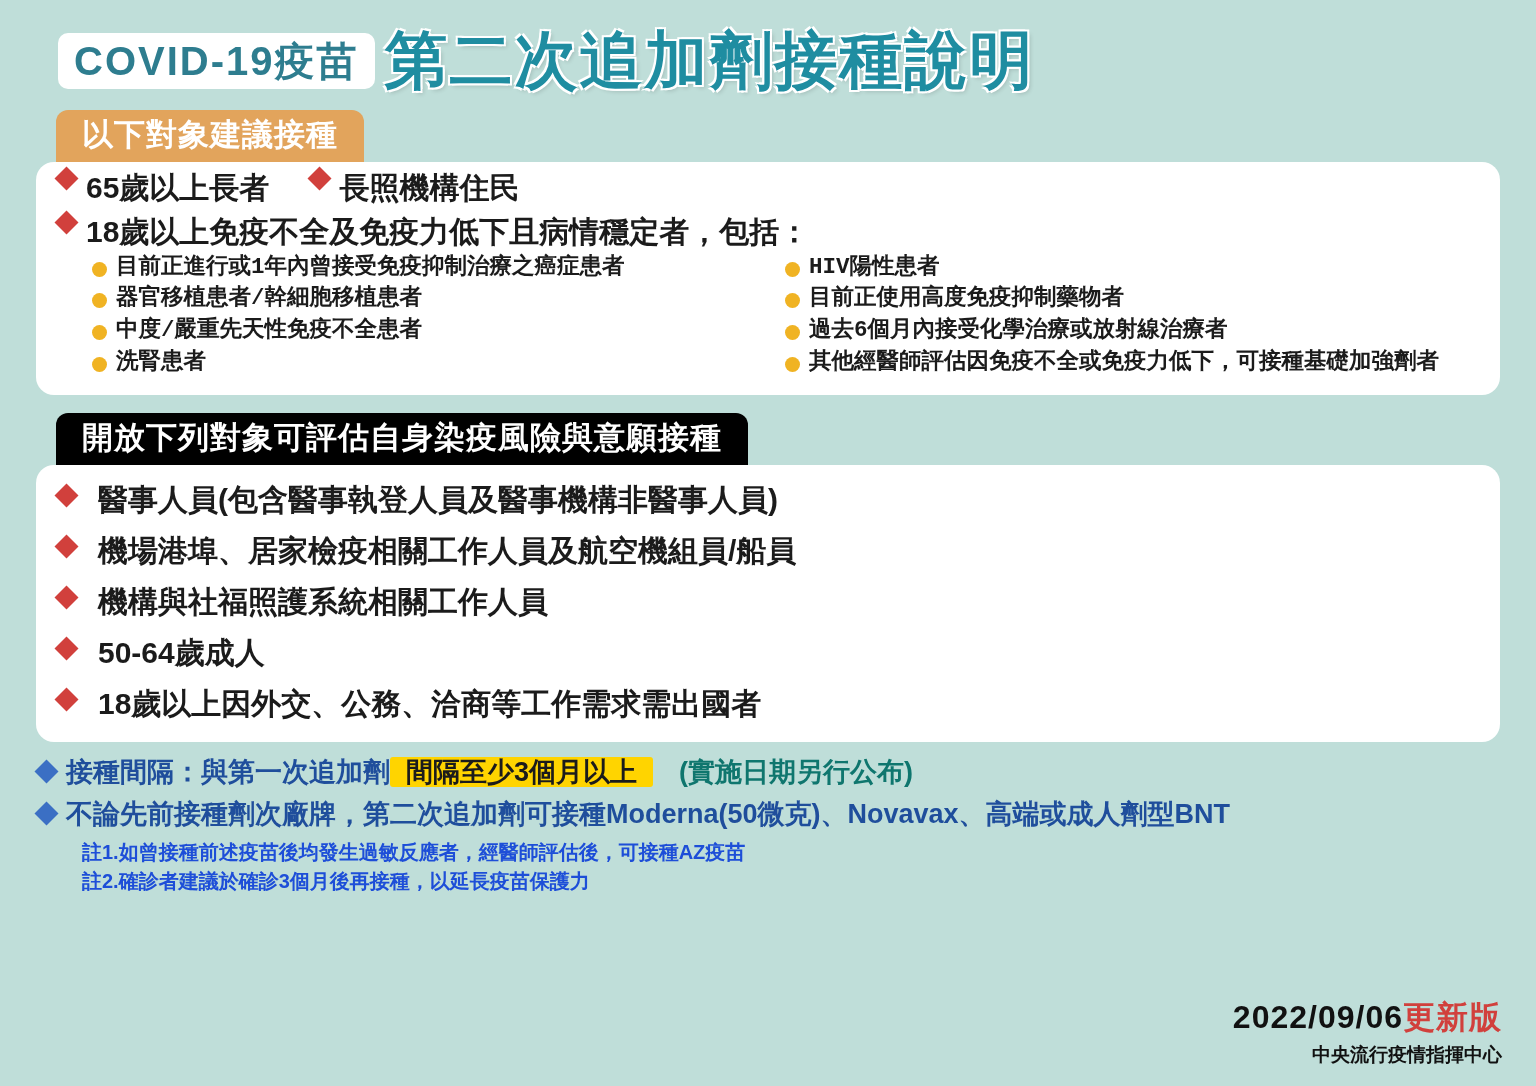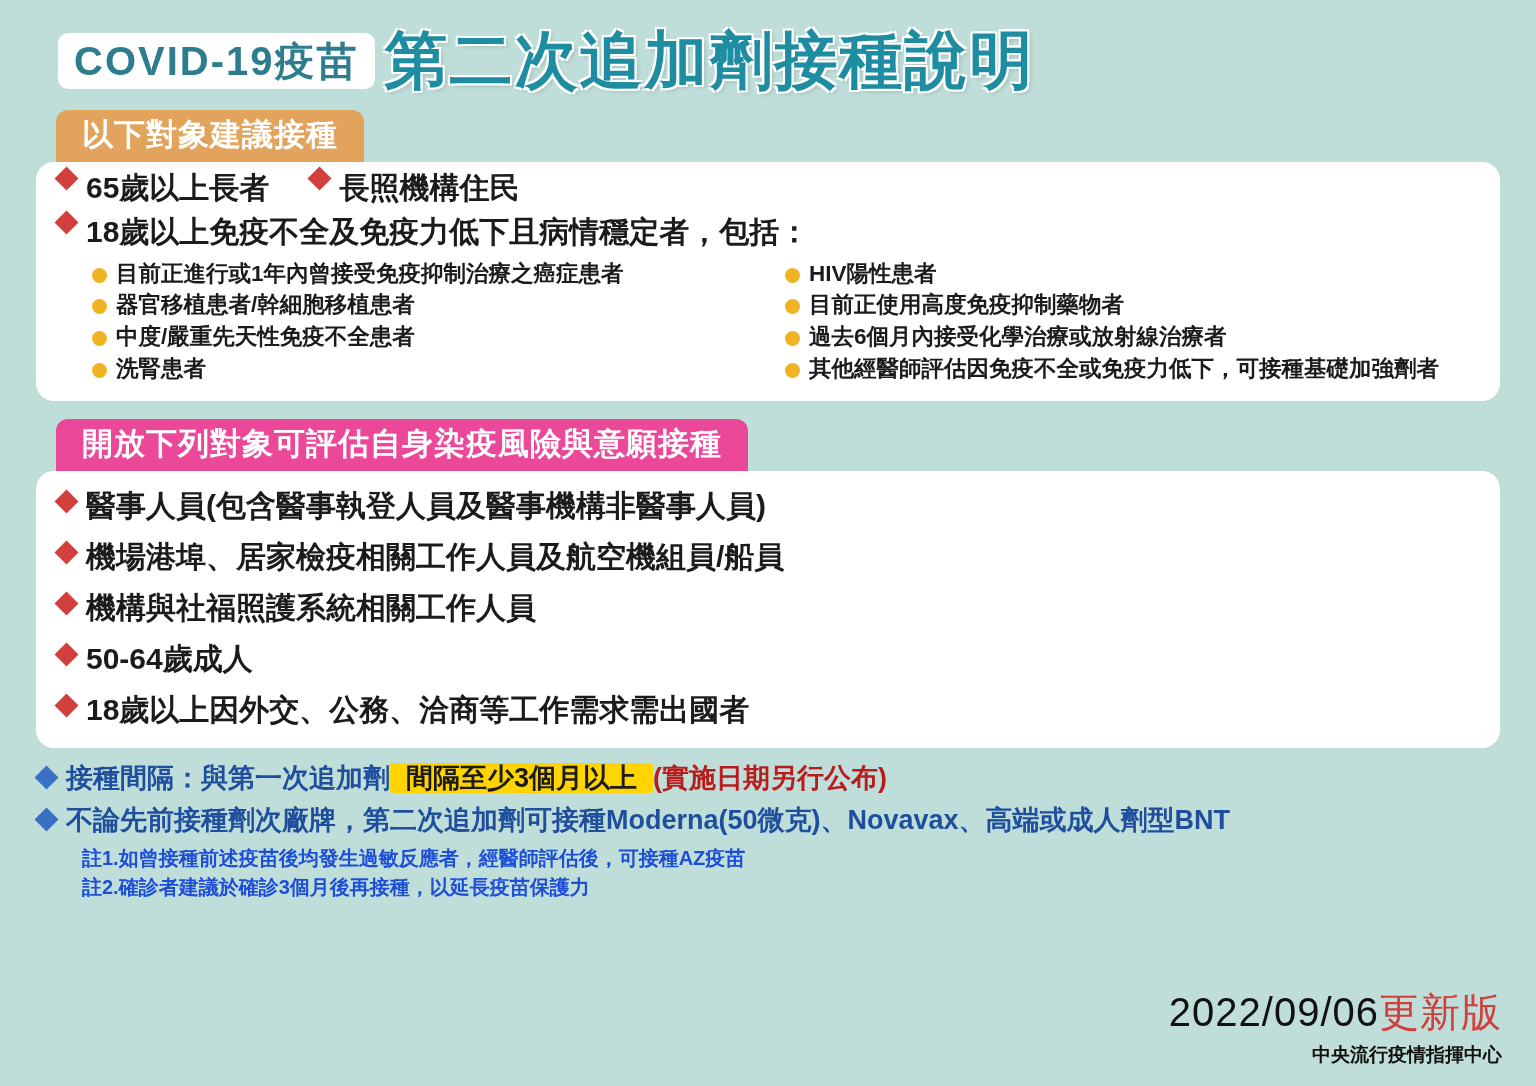--- a/index.html
+++ b/index.html
@@ -33,62 +33,62 @@
   
   .pill{
     display:inline-block;
     color:#ffffff;font-size:31px;font-weight:bold;letter-spacing:1px;
     padding:7px 26px 9px 26px;
     border-radius:12px 12px 0 0;
     margin-left:28px;
     line-height:1.15;
   }
   .pill-orange{background:#e2a45c;}
-  .pill-teal{background:#ec4899;}
+  .pill-teal{background:#000000;}
 
   .card{
     background:#ffffff;
     border-radius:18px;
     margin:0 8px;
     padding:6px 22px 16px 22px;
     box-sizing:border-box;
   }
 
   
   .dia{
     display:inline-block;width:17px;height:17px;background:#d1403c;
     transform:rotate(45deg);margin-right:11px;flex:none;position:relative;top:2px;
   }
   .dia.blue{background:#3b6fc4;}
   .row{display:flex;align-items:flex-start;}
   .l1{font-size:30px;font-weight:bold;color:#1b1b1b;line-height:1.35;}
 
-  .sub-grid{display:flex;margin-top:6px;}
+  .sub-grid{display:flex;font-family:Liberation Mono, monospace;}
   .sub-col{width:50%;box-sizing:border-box;padding-right:10px;}
   .sub-item{display:flex;align-items:flex-start;margin-bottom:2px;}
   .dot{
     width:15px;height:15px;border-radius:50%;background:#f0b323;
     margin-right:9px;margin-top:9px;flex:none;
   }
   .sub-text{font-size:22.5px;font-weight:bold;color:#1b1b1b;line-height:1.32;}
 
   
   .l2{font-size:30px;font-weight:bold;color:#1b1b1b;line-height:1.5;}
-  .list2 .row{margin-bottom:6px;}
+  .list2 .row{margin-bottom:6px;gap:12px;}
 
   
   .footer{margin:12px 10px 0 10px;}
   .fnote{display:flex;align-items:flex-start;margin-bottom:4px;}
   .ftext{font-size:27px;font-weight:bold;color:#1f4e9c;line-height:1.4;}
   .hl{background:#ffd400;color:#1b1b1b;padding:0 16px;border-radius:3px;}
-  .orange-t{color:#b91c1c;}
+  .orange-t{color:#0f766e;padding-left:26px;}
   .small-note{font-size:20px;font-weight:bold;color:#1d4ed8;line-height:1.45;margin-left:44px;}
 
   .datebox{position:absolute;right:34px;bottom:18px;text-align:right;}
-  .date-main{font-size:40px;font-weight:normal;color:#111;letter-spacing:1px;}
+  .date-main{font-size:32px;font-weight:bold;color:#111;letter-spacing:1px;}
   .date-main .upd{color:#d1403c;}
   .date-sub{font-size:19px;font-weight:bold;color:#111;margin-top:2px;}
 </style>
 </head>
 <body>
 
 <div class="page">
 
   <div class="header">
     <div class="hdr-badge">COVID-19疫苗</div>

